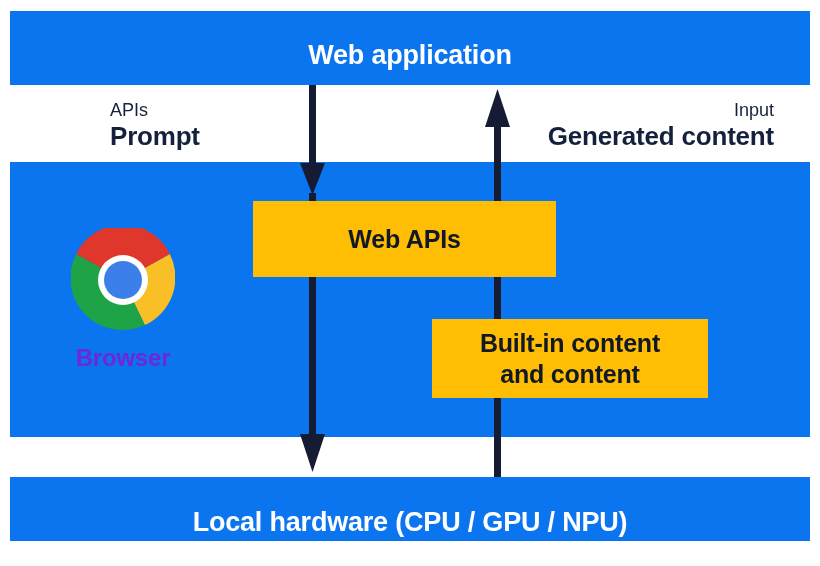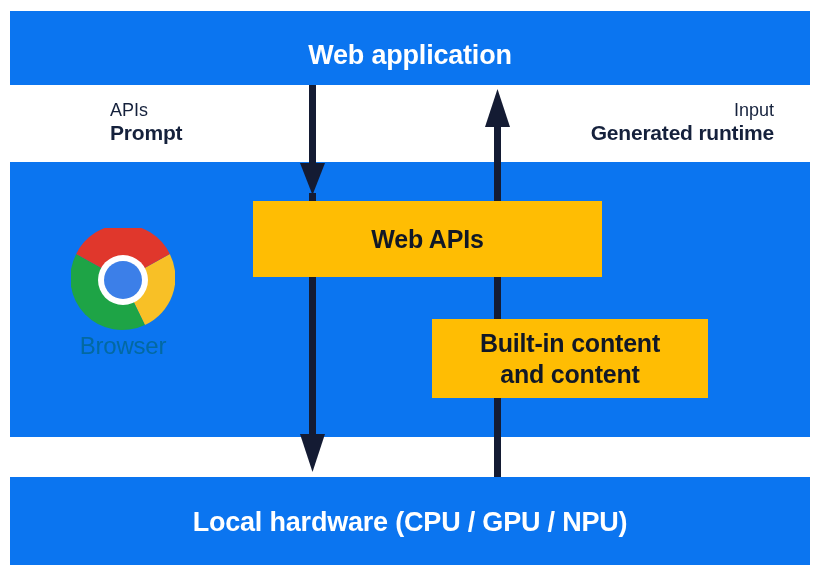--- a/index.html
+++ b/index.html
@@ -35,21 +35,21 @@
   .band-mid {
     left: 10px;
     top: 162px;
     width: 800px;
     height: 275px;
   }
   .band-bottom {
     left: 10px;
     top: 477px;
     width: 800px;
-    height: 88px;
+    height: 64px;
   }
 
   .band-title {
     position: absolute;
     left: 0;
     right: 0;
     text-align: center;
     color: #ffffff;
     font-size: 27px;
     font-weight: bold;
@@ -65,21 +65,21 @@
     color: #15213c;
     line-height: 1.18;
   }
   .io-label .kind {
     display: block;
     font-size: 18px;
     font-weight: normal;
   }
   .io-label .value {
     display: block;
-    font-size: 21px;
+    font-size: 26px;
     font-weight: bold;
     letter-spacing: -0.2px;
   }
   .io-input {
     left: 110px;
     top: 100px;
     text-align: left;
   }
   .io-output {
     right: 46px;
@@ -107,21 +107,21 @@
     justify-content: center;
     text-align: center;
     color: #111827;
     font-weight: bold;
     letter-spacing: -0.2px;
     box-sizing: border-box;
   }
   .box-webapis {
     left: 253px;
     top: 201px;
-    width: 349px;
+    width: 303px;
     height: 76px;
     font-size: 25px;
   }
   .box-builtin {
     left: 432px;
     top: 319px;
     width: 276px;
     height: 79px;
     font-size: 25px;
     line-height: 1.22;
@@ -134,23 +134,24 @@
     top: 228px;
     width: 122px;
     text-align: center;
   }
   .browser-logo {
     display: block;
     margin: 0 auto;
   }
   .browser-label {
     display: block;
-    color: #0369a1;
+    margin-top: 12px;
+    color: #6d28d9;
     font-size: 24px;
-    font-weight: normal;
+    font-weight: bold;
     letter-spacing: -0.2px;
   }
 </style>
 </head>
 <body>
 
 <div id="stage">
 
   <div class="band band-top">
     <div class="band-title">Web application</div>
@@ -162,21 +163,21 @@
     <div class="band-title">Local hardware (CPU / GPU / NPU)</div>
   </div>
 
   <div class="io-label io-input">
     <span class="kind">APIs</span>
     <span class="value">Prompt</span>
   </div>
 
   <div class="io-label io-output">
     <span class="kind">Input</span>
-    <span class="value">Generated runtime</span>
+    <span class="value">Generated content</span>
   </div>
 
   <div class="browser-block">
     <svg class="browser-logo" width="104" height="104" viewBox="0 0 104 104">
 
       <path d="M52 52 L98.8 26 A52 52 0 0 1 73.9 96.9 Z" fill="#f8c026"></path>
 
       <path d="M52 52 L73.9 96.9 A52 52 0 0 1 5.2 26 Z" fill="#1ea446"></path>
 
       <path d="M52 52 L5.2 26 A52 52 0 0 1 98.8 26 Z" fill="#e0372c"></path>

